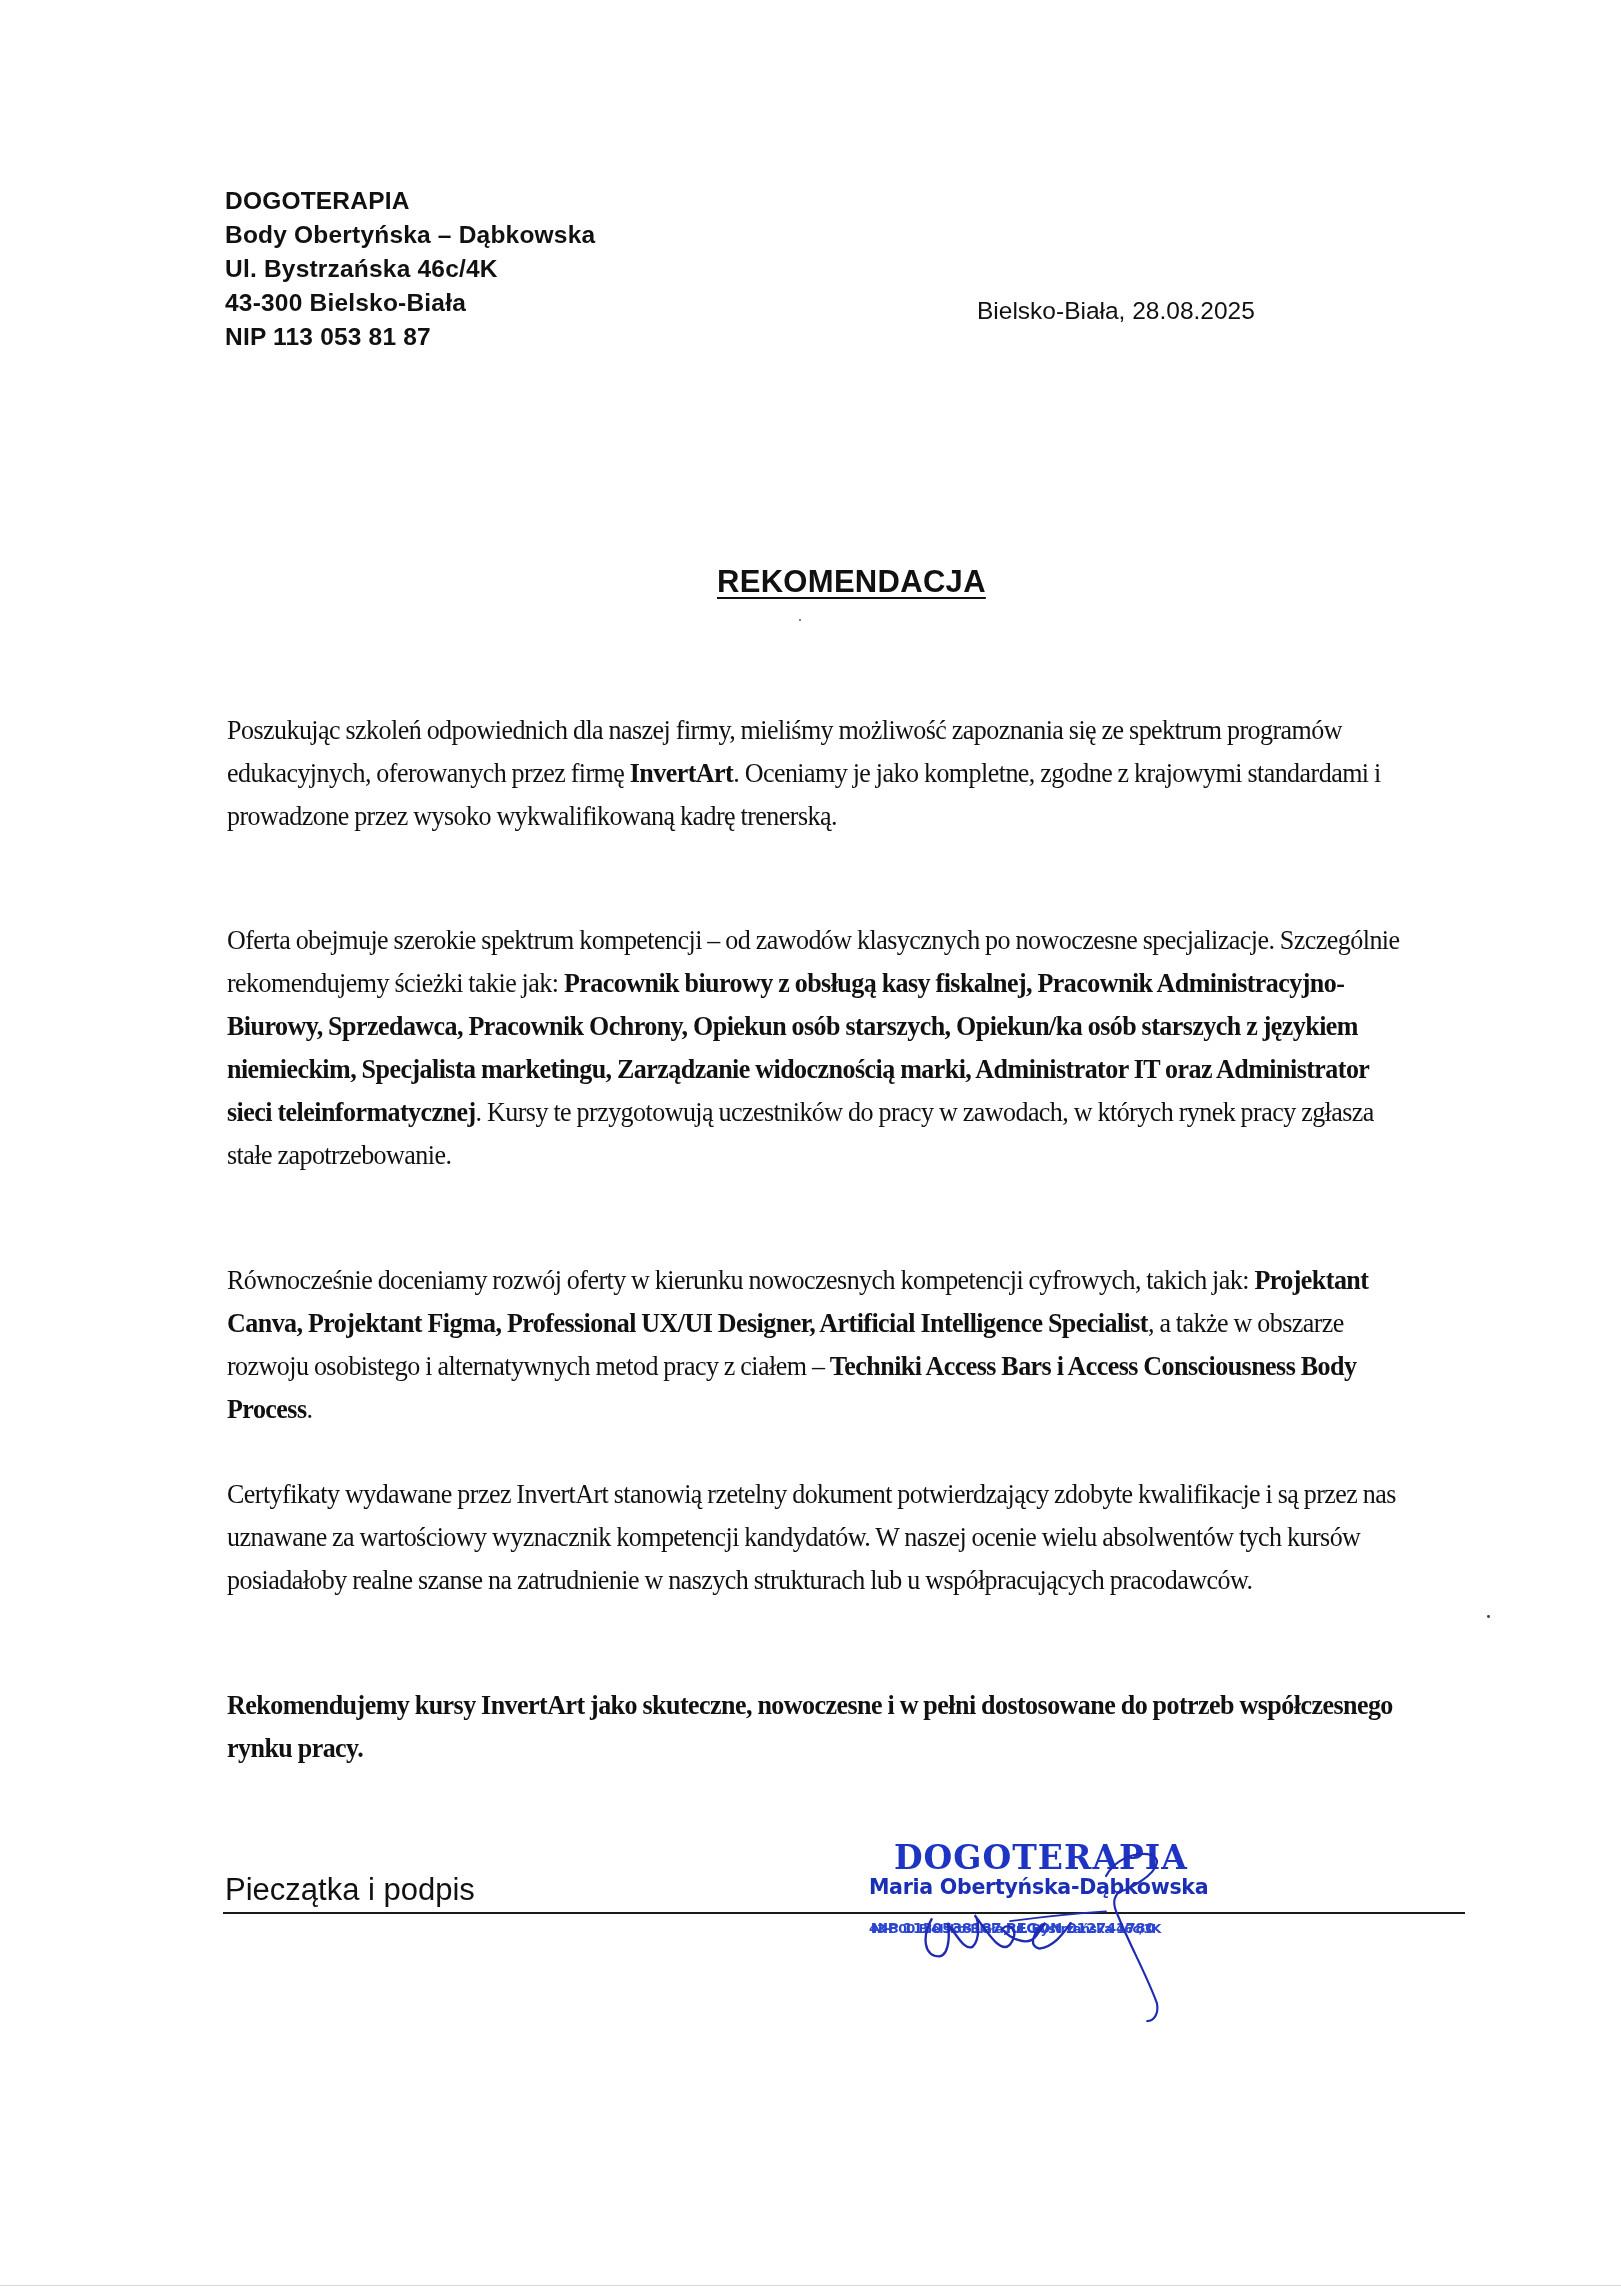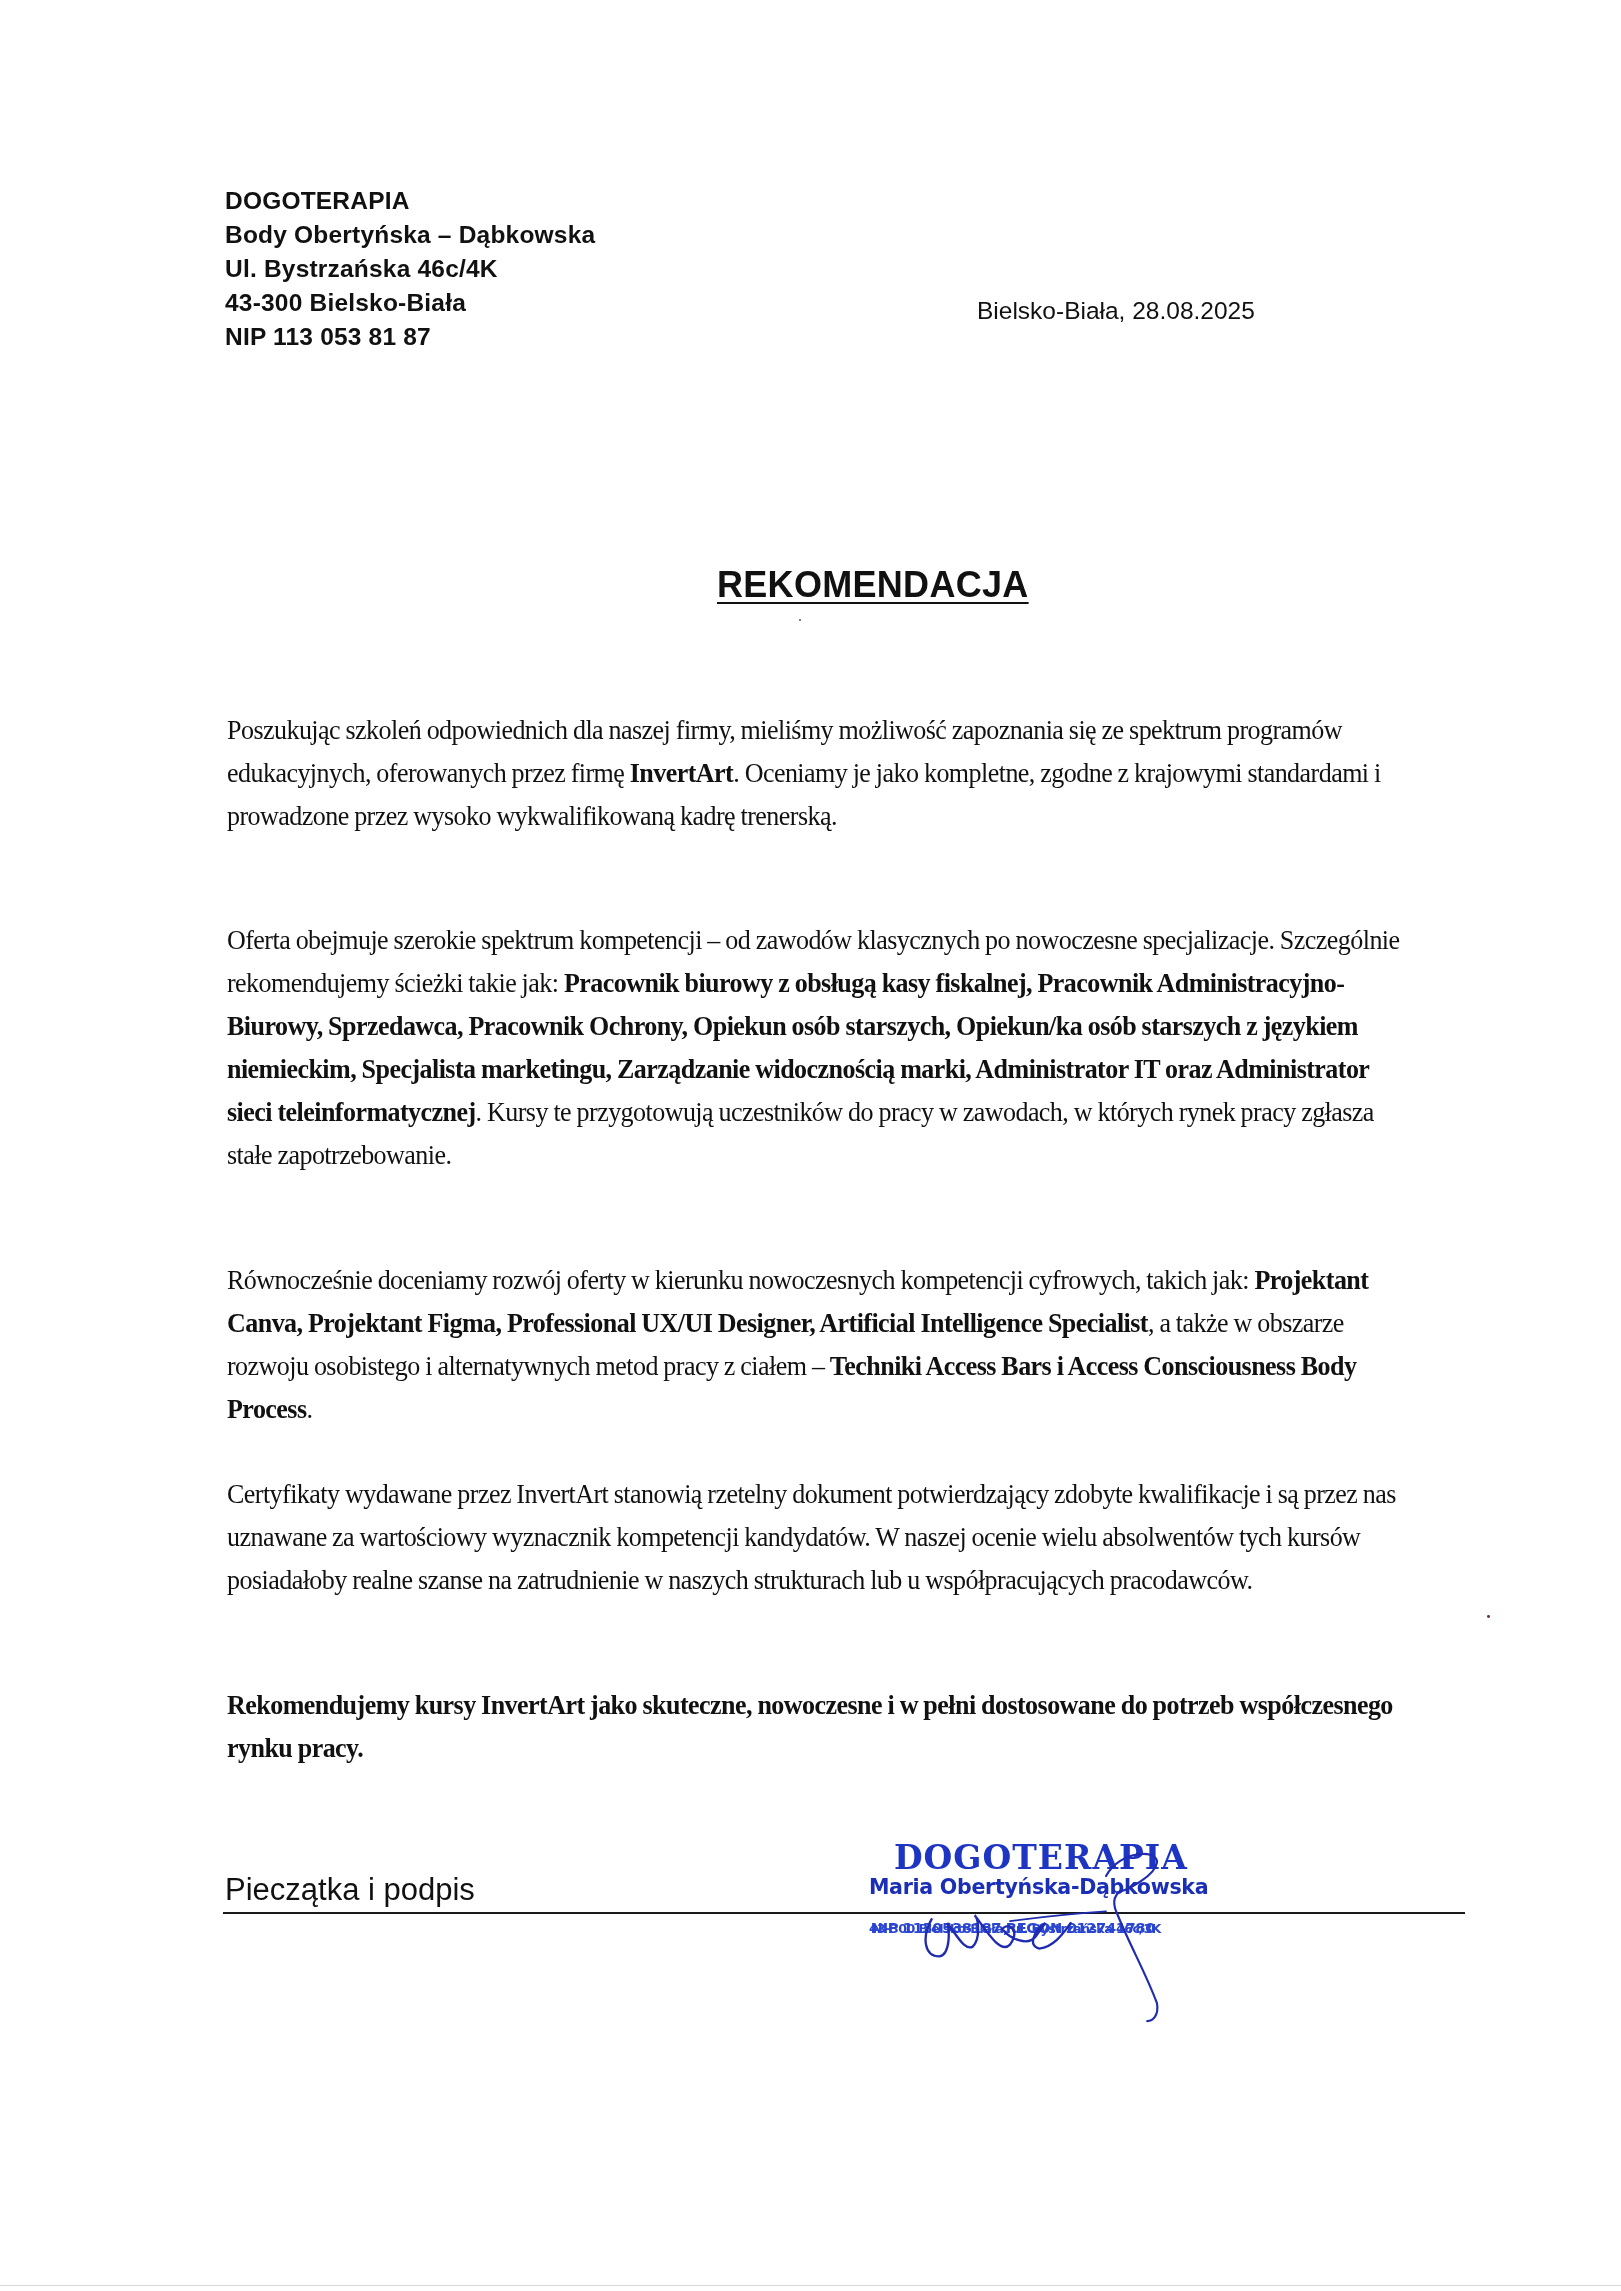--- a/index.html
+++ b/index.html
@@ -4,21 +4,21 @@
 <style>
   html, body { margin: 0; padding: 0; background: #ffffff; }
   body { width: 1621px; height: 2292px; position: relative; overflow: hidden; color: #111; }
   .sans { font-family: "Liberation Sans", "DejaVu Sans", sans-serif; }
   .serif { font-family: "Liberation Serif", "DejaVu Serif", serif; }
 
   #sender { position: absolute; left: 225px; top: 184px; font-weight: bold; font-size: 24.5px; line-height: 34px; letter-spacing: 0.2px; }
   #sender div { white-space: nowrap; }
   #place-date { position: absolute; left: 977px; top: 297px; font-size: 24.5px; white-space: nowrap; }
 
-  #doc-title { position: absolute; left: 717px; top: 564px; font-weight: bold; font-size: 36px; text-decoration: underline; text-underline-offset: 4.9px; text-decoration-thickness: 2px; letter-spacing: 0.3px; }
+  #doc-title { position: absolute; left: 717px; top: 564px; font-weight: bold; font-size: 31px; text-decoration: underline; text-underline-offset: 4.9px; text-decoration-thickness: 2px; letter-spacing: 0.3px; }
   #stray-dot { position: absolute; left: 799px; top: 619px; width: 2px; height: 2px; background: #555; border-radius: 50%; }
   #stray-dot-2 { position: absolute; left: 1487px; top: 1615px; width: 2.9px; height: 2.9px; background: #6a3030; border-radius: 50%; }
 
   .para { position: absolute; left: 227px; width: 1274px; font-size: 28px; line-height: 43px; letter-spacing: -0.6px; word-spacing: -0.5px; transform: scaleX(0.93); transform-origin: left top; }
   .para b { font-weight: bold; }
   #p1 { top: 708px; }
   #p2 { top: 918px; }
   #p3 { top: 1258px; }
   #p4 { top: 1472px; }
   #p5 { top: 1683px; font-weight: bold; }

